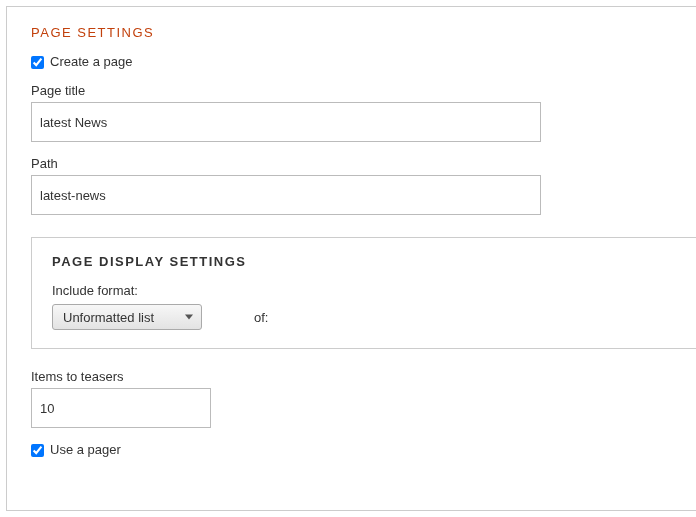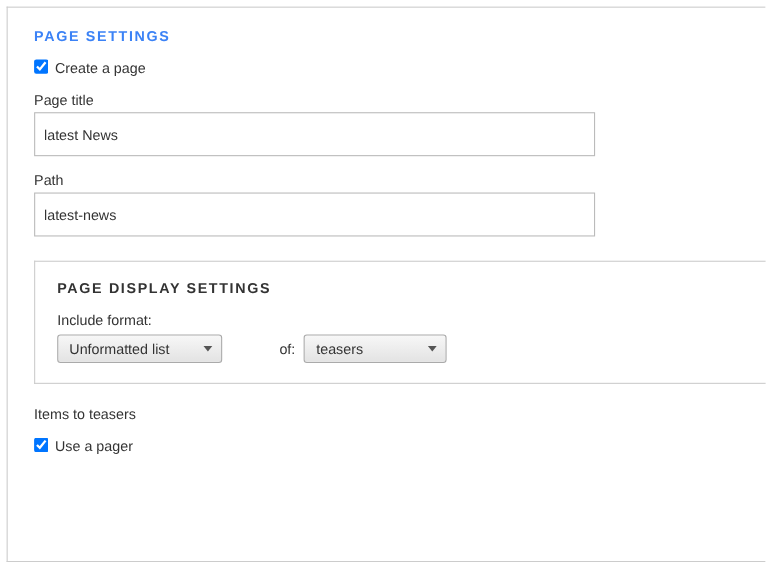--- a/index.html
+++ b/index.html
@@ -13,29 +13,29 @@
   }
   .panel {
     border: 1px solid #ccc;
     border-right: none;
     margin: 6px 0 0 6px;
     padding: 18px 24px 28px 24px;
     width: 690px;
     min-height: 505px;
   }
   .section-title {
-    font-weight: bold;
+    font-weight: normal;
     letter-spacing: 1.5px;
     font-size: 13px;
-    color: #3b82f6;
+    color: #c2410c;
     margin-bottom: 14px;
   }
   .checkbox-row {
     display: flex;
-    align-items: flex-start;
+    align-items: flex-end;
     gap: 6px;
     margin: 10px 0;
   }
   .checkbox-row input[type="checkbox"] {
     width: 13px;
     height: 13px;
     margin: 0;
   }
   .checkbox-row label {
     font-size: 13px;
@@ -138,32 +138,27 @@
     <div class="inner-title">PAGE DISPLAY SETTINGS</div>
     <div class="field-label" style="margin-top:0">Include format:</div>
     <div class="select-row">
       <div class="select-wrap">
         <div class="fake-select w1">
           <span>Unformatted list</span>
           <span class="arrow"></span>
         </div>
       </div>
       <span class="of-text">of:</span>
-      <div class="select-wrap">
-        <div class="fake-select w2">
-          <span>teasers</span>
-          <span class="arrow"></span>
-        </div>
-      </div>
     </div>
   </div>
 
   <div class="spacer-after-inner"></div>
 
   <div class="field-label" style="margin-top:4px">Items to teasers</div>
+  <input type="text" class="text-input small" value="10" style="">
 
   <div class="checkbox-row" style="margin-top:14px">
     <input type="checkbox" id="cb-pager" checked="" style="">
     <label for="cb-pager">Use a pager</label>
   </div>
 
 
 
 </div>
 

